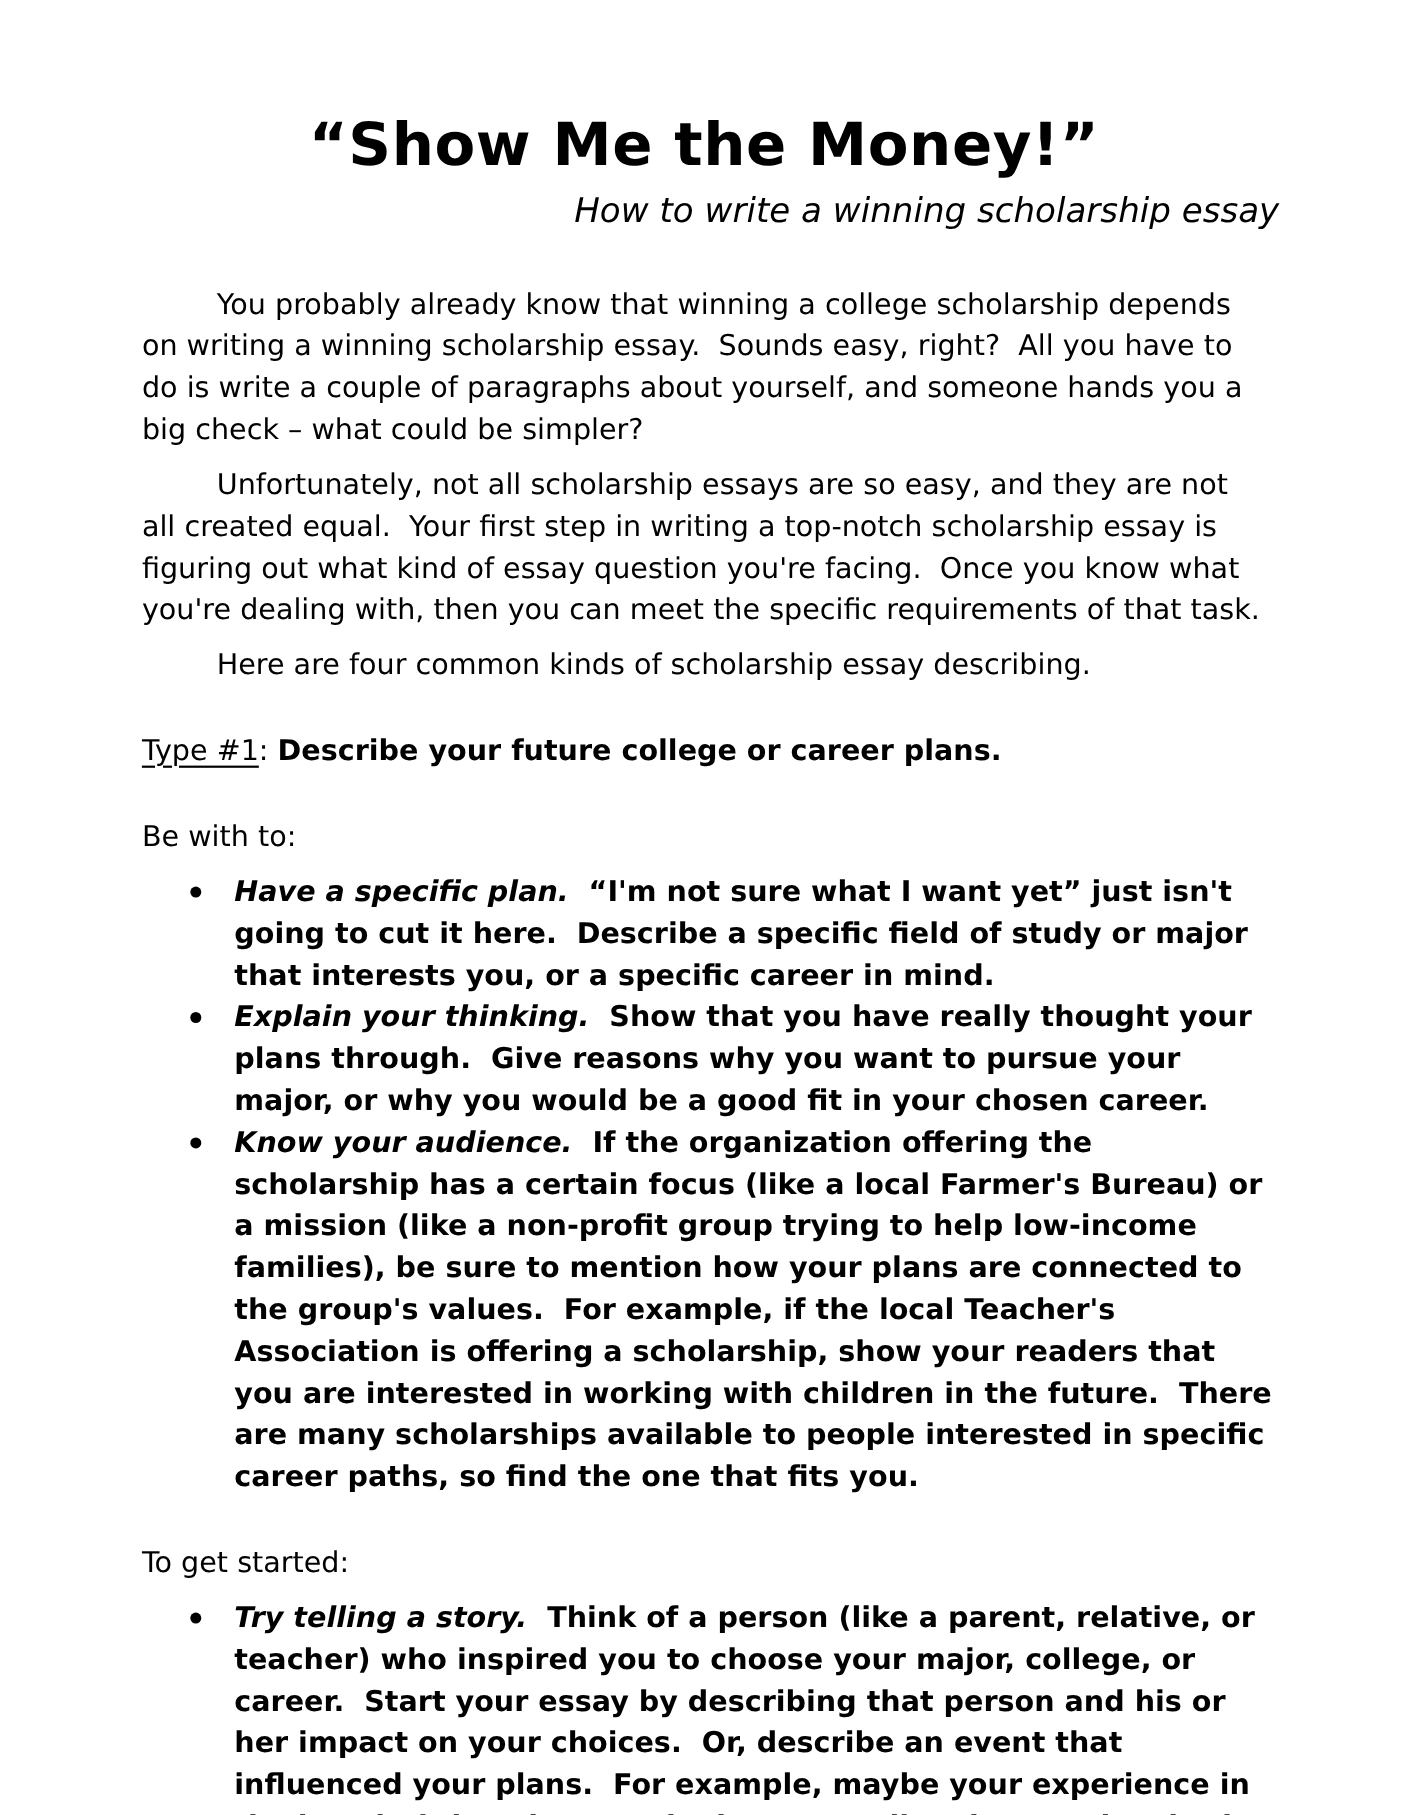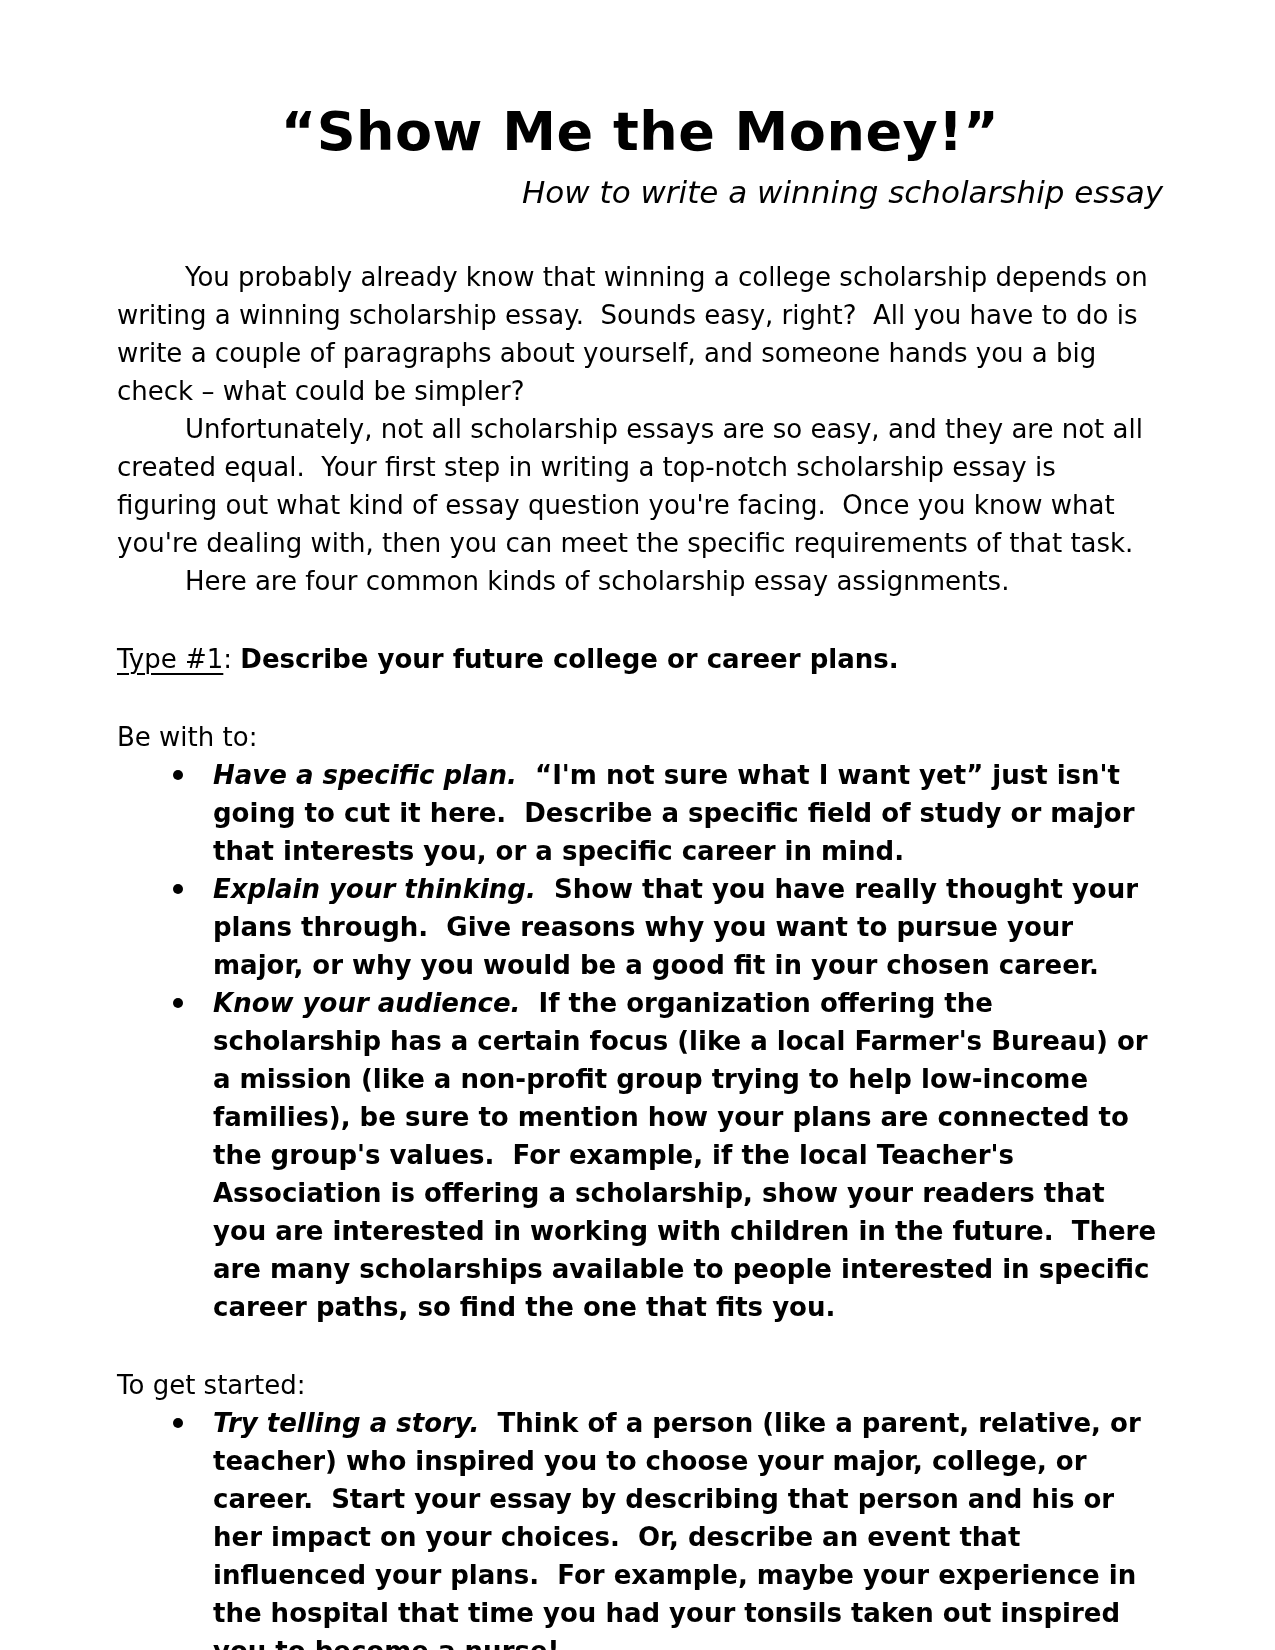--- a/index.html
+++ b/index.html
@@ -28,21 +28,21 @@
   .doc-subtitle {
     margin: 8px 0 0 0;
     text-align: right;
     font-size: 31px;
     line-height: 1.25;
     font-weight: 400;
     font-style: italic;
   }
   .body-text { font-size: 26px; line-height: 38px; }
   .intro { margin-top: 46px; }
-  p { margin: 0; }
+  p { margin: 12px; }
   .indent { text-indent: 68px; }
   .prewrap, .lead, .btext, .sep { white-space: pre-wrap; }
   .type-heading { margin-top: 40px; }
   .underlined { text-decoration: underline; text-underline-offset: 5px; text-decoration-thickness: 2px; }
   .bold { font-weight: 700; }
   .list-label { margin-top: 40px; }
   ul.bullet-list {
     list-style: none;
     margin: 0;
     padding: 0;
@@ -68,21 +68,21 @@
 <body>
 
 <div class="page">
 
   <h1 class="doc-title">“Show Me the Money!”</h1>
   <h2 class="doc-subtitle">How to write a winning scholarship essay</h2>
 
   <div class="intro body-text">
     <p class="indent prewrap">You probably already know that winning a college scholarship depends on writing a winning scholarship essay.  Sounds easy, right?  All you have to do is write a couple of paragraphs about yourself, and someone hands you a big check – what could be simpler?</p>
     <p class="indent prewrap">Unfortunately, not all scholarship essays are so easy, and they are not all created equal.  Your first step in writing a top-notch scholarship essay is figuring out what kind of essay question you're facing.  Once you know what you're dealing with, then you can meet the specific requirements of that task.</p>
-    <p class="indent prewrap">Here are four common kinds of scholarship essay assignments.</p>
+    <p class="indent prewrap">Here are four common kinds of scholarship essay describing.</p>
   </div>
 
   <div class="body-text">
     <p class="type-heading"><span class="underlined">Type #1</span><span class="sep">: </span><span class="bold">Describe your future college or career plans.</span></p>
 
     <p class="list-label">Be with to:</p>
     <ul class="bullet-list">
       <li class="bullet-item"><span class="dot"></span><span class="lead">Have a specific plan.</span><span class="btext">  “I'm not sure what I want yet” just isn't going to cut it here.  Describe a specific field of study or major that interests you, or a specific career in mind.</span></li>
       <li class="bullet-item"><span class="dot"></span><span class="lead">Explain your thinking.</span><span class="btext">  Show that you have really thought your plans through.  Give reasons why you want to pursue your major, or why you would be a good fit in your chosen career.</span></li>
       <li class="bullet-item"><span class="dot"></span><span class="lead">Know your audience.</span><span class="btext">  If the organization offering the scholarship has a certain focus (like a local Farmer's Bureau) or a mission (like a non-profit group trying to help low-income families), be sure to mention how your plans are connected to the group's values.  For example, if the local Teacher's Association is offering a scholarship, show your readers that you are interested in working with children in the future.  There are many scholarships available to people interested in specific career paths, so find the one that fits you.</span></li>

